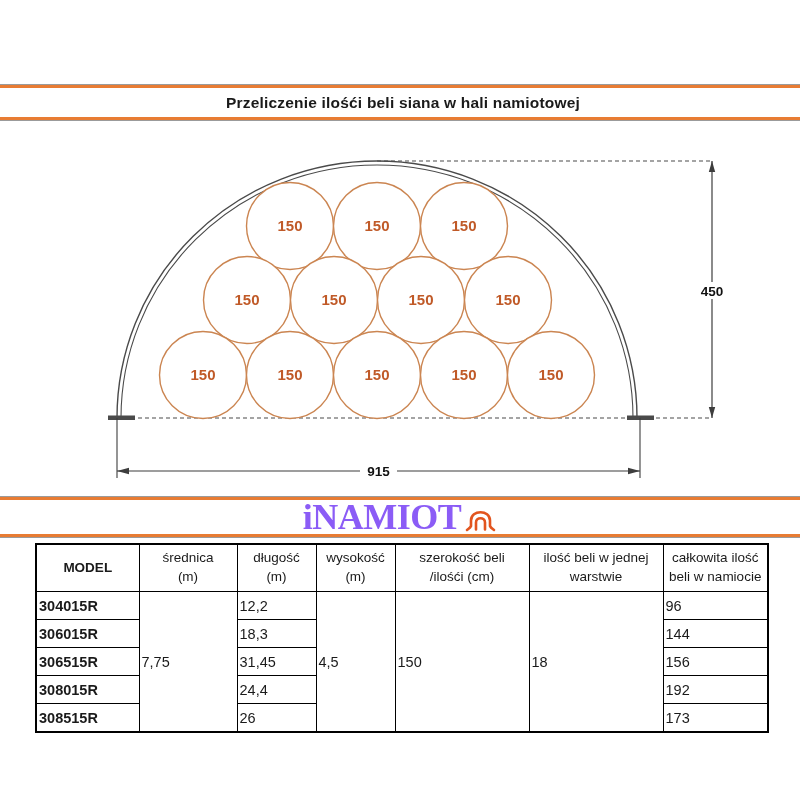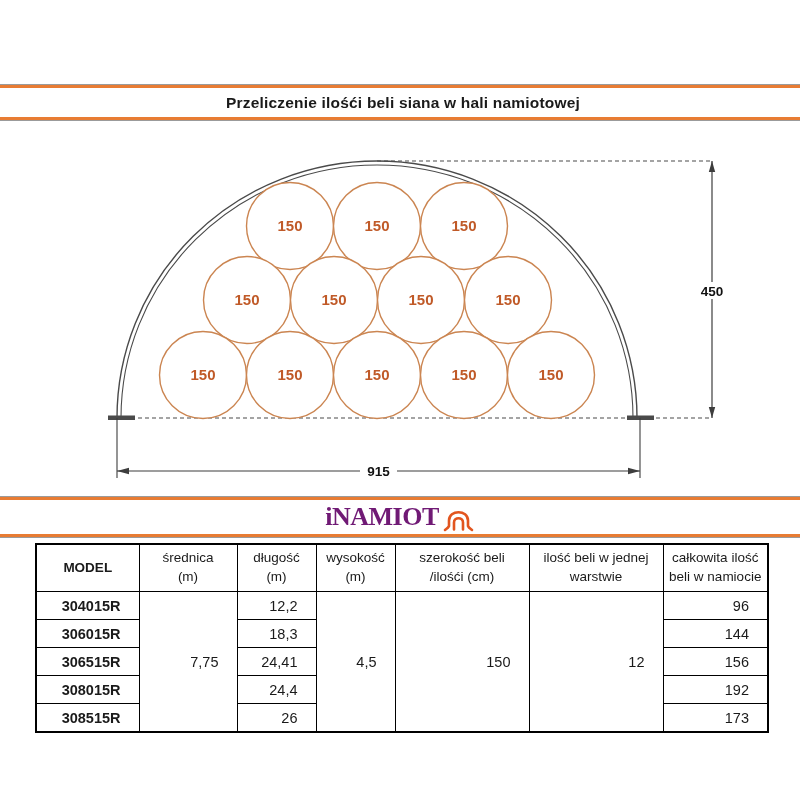--- a/index.html
+++ b/index.html
@@ -5,33 +5,33 @@
   html,body{margin:0;padding:0;background:#ffffff;}
   body{width:800px;height:800px;position:relative;font-family:"Liberation Sans",sans-serif;color:#1a1a1a;overflow:hidden;}
 
   
   .band{position:absolute;left:0;width:800px;border-top:1px solid #9b9b9b;border-bottom:1px solid #9b9b9b;box-sizing:border-box;}
   .band-inner{height:100%;box-sizing:border-box;border-top:3px solid #e87c33;border-bottom:3px solid #e87c33;display:flex;align-items:center;justify-content:center;background:#fff;}
   .title-band{top:84px;height:37px;}
   .title-text{font-size:15.5px;font-weight:bold;letter-spacing:.2px;margin-left:6px;}
   .brand-band{top:496px;height:42px;}
   .brand-wrap{display:flex;align-items:center;gap:3px;}
-  .brand-text{font-family:"Liberation Serif",serif;font-weight:bold;font-size:26px;letter-spacing:-.5px;color:#701a75;line-height:1;}
+  .brand-text{font-family:"Liberation Serif",serif;font-weight:bold;font-size:36px;letter-spacing:-.5px;color:#8b5cf6;line-height:1;}
   .tent-icon-svg{display:block;}
 
   
   .diagram{position:absolute;left:80px;top:140px;width:680px;height:350px;}
 
   
   .spec-table{position:absolute;left:35px;top:543px;width:732px;border-collapse:collapse;table-layout:fixed;font-size:14px;}
   .spec-table,.spec-table th,.spec-table td{border:1px solid #000;}
   .spec-table{border:2px solid #000;}
   .spec-table th{font-weight:normal;height:44px;padding:1px 2px;text-align:center;vertical-align:middle;line-height:1.4;font-size:13.5px;}
   .spec-table th.model-h{font-weight:bold;font-size:13.5px;margin-top:44px;}
-  .spec-table td{height:27px;padding:0 18px;text-align:right;vertical-align:middle;font-size:14.5px;}
+  .spec-table td{height:27px;padding:0 2px;text-align:left;vertical-align:middle;font-size:14.5px;}
   .spec-table td.model-cell{font-weight:bold;}
   .hl{display:block;}
 </style>
 </head>
 <body>
 
 <div class="band title-band">
   <div class="band-inner">
     <span class="title-text">Przeliczenie ilośći beli siana w hali namiotowej</span>
   </div>
@@ -153,31 +153,31 @@
         </th>
     </tr>
   </thead>
   <tbody>
     <tr>
       <td class="model-cell">304015R</td>
       <td rowspan="5">7,75</td>
       <td>12,2</td>
       <td rowspan="5">4,5</td>
       <td rowspan="5">150</td>
-      <td rowspan="5">12</td>
+      <td rowspan="5">18</td>
       <td>96</td>
     </tr>
     <tr>
       <td class="model-cell">306015R</td>
       <td>18,3</td>
       <td>144</td>
     </tr>
     <tr>
       <td class="model-cell">306515R</td>
-      <td>24,41</td>
+      <td>31,45</td>
       <td>156</td>
     </tr>
     <tr>
       <td class="model-cell">308015R</td>
       <td>24,4</td>
       <td>192</td>
     </tr>
     <tr>
       <td class="model-cell">308515R</td>
       <td>26</td>

